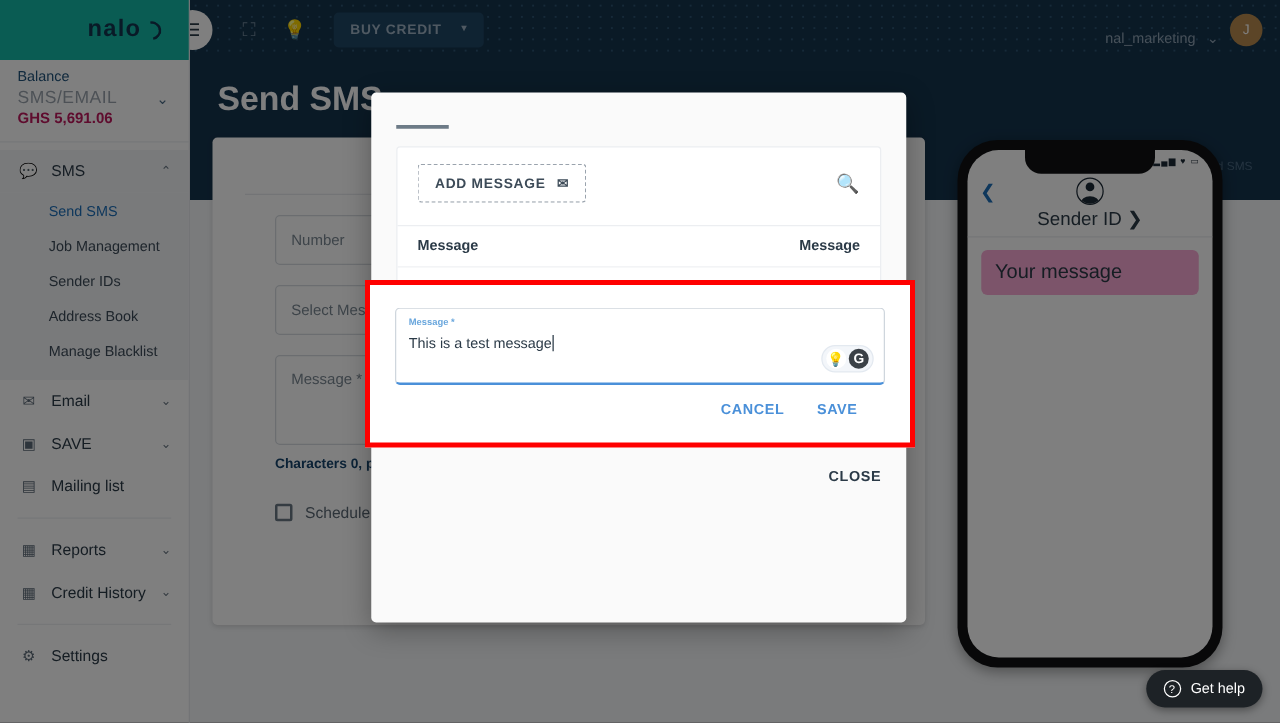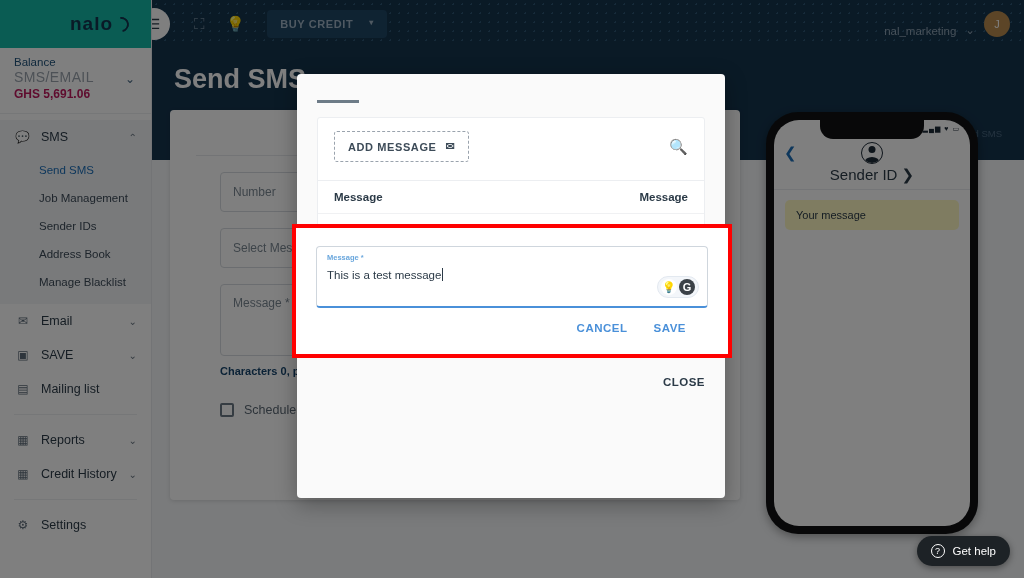--- a/index.html
+++ b/index.html
@@ -190,22 +190,22 @@
     transform: translateX(-50%);
     width: 7px; height: 7px; border-radius: 50%; background: #1d2a36;
   }
   .p-avatar::after {
     content: ""; position: absolute; left: 50%; bottom: -5px;
     transform: translateX(-50%);
     width: 15px; height: 11px; border-radius: 50%; background: #1d2a36;
   }
   .sender-id { font-size: 15px; color: #2b3a47; }
   .bubble {
-    margin: 10px 11px; background: #fef9c3; border-radius: 5px;
-    padding: 9px 11px; font-size: 11px; color: #2b3a47;
+    margin: 10px 11px; background: #f9a8d4; border-radius: 5px;
+    padding: 9px 11px; font-size: 16px; color: #2b3a47;
   }
 
   
   .overlay {
     position: absolute; inset: 0; background: rgba(0,0,0,.5); z-index: 20;
   }
 
   
   .modal {
     position: absolute; left: 297px; top: 74px;

